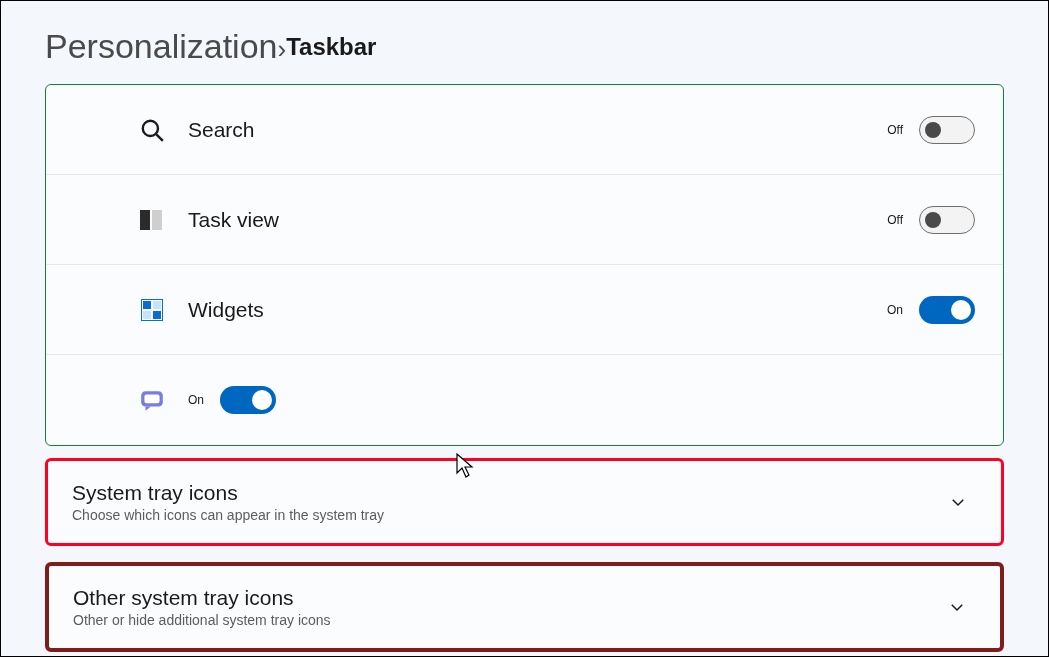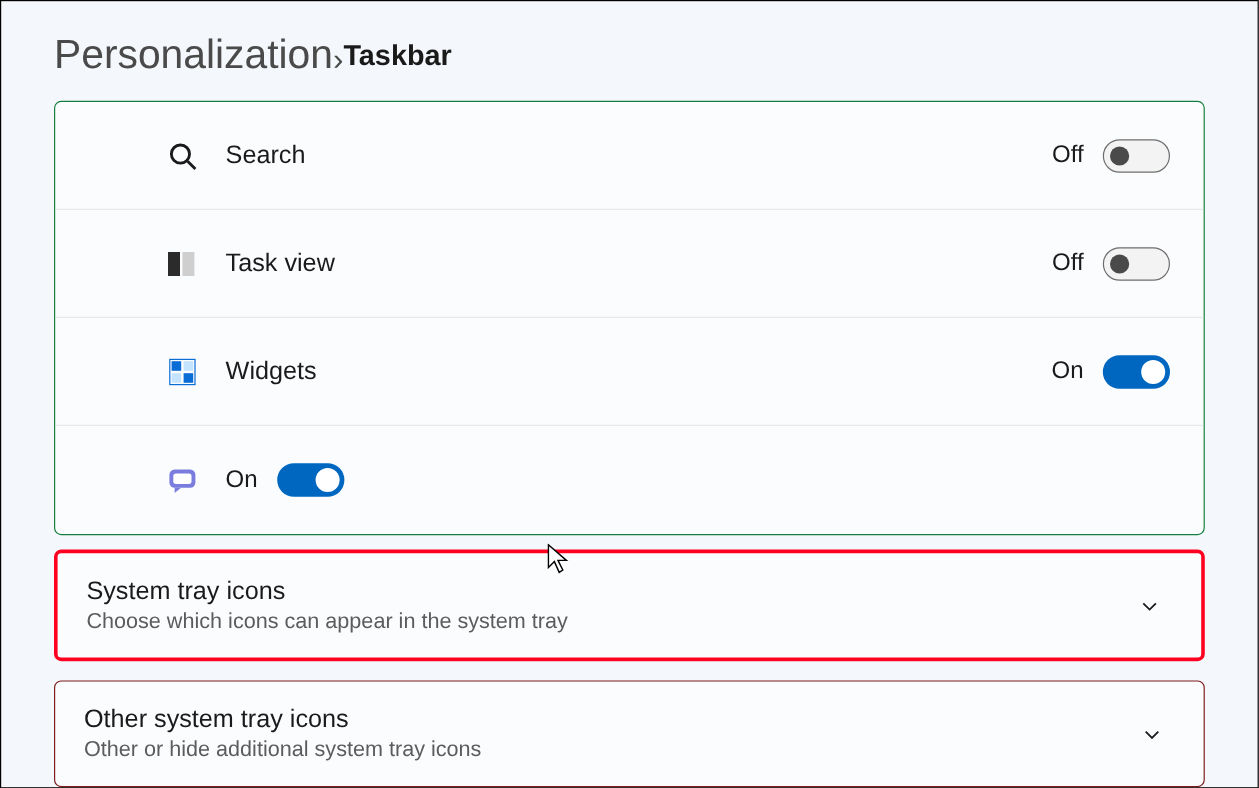--- a/index.html
+++ b/index.html
@@ -57,21 +57,21 @@
     align-items: center;
     justify-content: center;
     flex-shrink: 0;
   }
   .row-label {
     font-size: 21px;
     color: #1a1a1a;
     flex: 1;
   }
   .toggle-state {
-    font-size: 20px;
+    font-size: 12px;
     color: #1a1a1a;
     margin-right: 16px;
   }
   .toggle {
     width: 56px;
     height: 28px;
     border-radius: 14px;
     position: relative;
     cursor: pointer;
   }
@@ -100,39 +100,39 @@
     top: 50%;
     transform: translateY(-50%);
     width: 20px;
     height: 20px;
     border-radius: 50%;
     background: #fff;
   }
   .expander {
     margin: 0 44px 16px 44px;
     background: #fbfcfe;
-    border: 1px solid #7f1d1d;
+    border: 4px solid #7f1d1d;
     border-radius: 6px;
     display: flex;
     align-items: center;
     padding: 20px 34px 20px 24px;
     cursor: pointer;
   }
   .expander.highlight {
     border: 3px solid #ff0020;
     margin: 12px 44px 16px 44px;
   }
   .expander-text { flex: 1; }
   .expander-title {
     font-size: 21px;
     color: #1a1a1a;
     margin-bottom: 2px;
   }
   .expander-sub {
-    font-size: 18px;
+    font-size: 14px;
     color: #5c5c5c;
   }
   .chevron {
     width: 18px;
     height: 18px;
     flex-shrink: 0;
   }
   .cursor {
     position: absolute;
     left: 455px;

